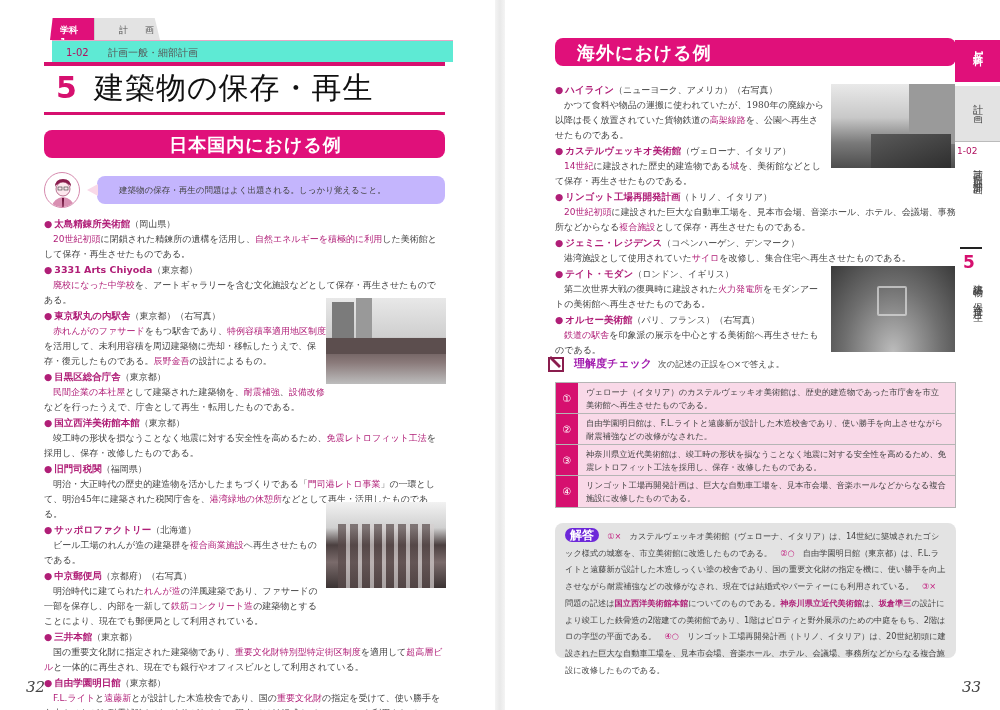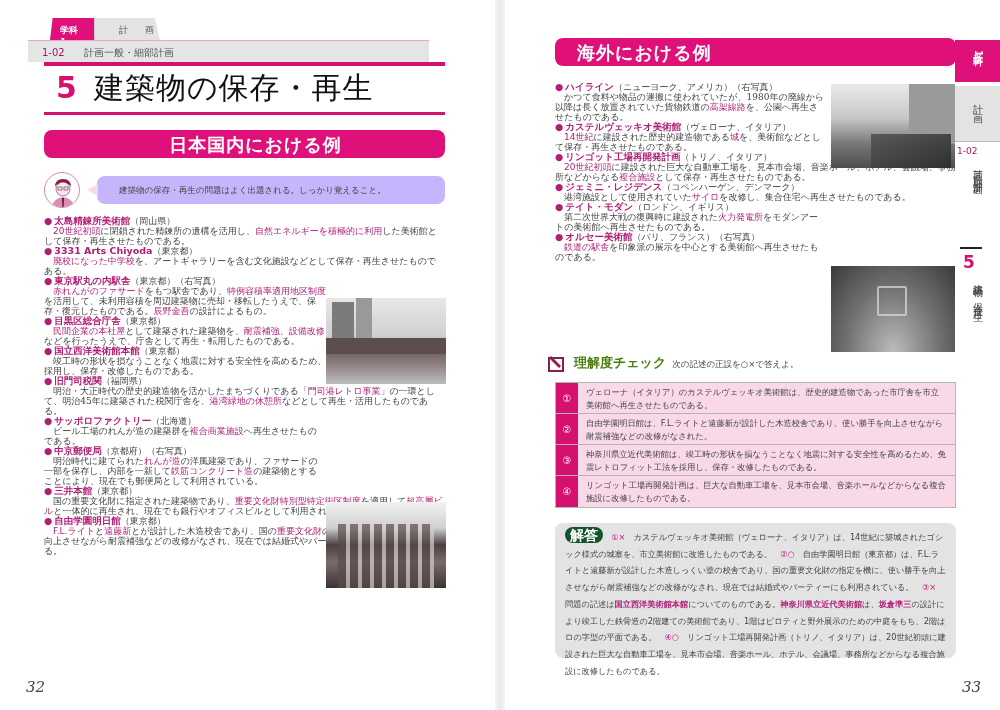--- a/index.html
+++ b/index.html
@@ -9,54 +9,54 @@
   .left { left: 0; width: 495px; }
   .right { left: 505px; width: 495px; }
   .gutter { position: absolute; left: 495px; top: 0; width: 10px; height: 710px; background: linear-gradient(to right, #f4f4f4, #e9e9e9, #f4f4f4); }
   .hl { color: #b01e77; font-family: "DejaVu Sans", sans-serif; }
   .hlb { color: #b01e77; font-family: "DejaVu Sans", sans-serif; font-weight: bold; }
 
   
   .tabs { position: absolute; left: 50px; top: 18px; height: 22px; display: flex; }
   .tab-pink { background: #e0107a; color: #fff; font-size: 9px; font-family: "DejaVu Sans", sans-serif; font-weight: bold; padding: 6px 8px 0 10px; width: 44px; height: 22px; clip-path: polygon(6% 0, 100% 0, 100% 100%, 0 100%); }
   .tab-gray { background: #e3e3e3; color: #555; font-size: 9px; font-family: "DejaVu Sans", sans-serif; padding: 6px 0 0 24px; width: 66px; height: 22px; clip-path: polygon(0 0, 92% 0, 100% 100%, 0 100%); border-left: 1px solid #ccc; letter-spacing: 4px; }
-  .subbar { position: absolute; left: 28px; top: 40px; width: 401px; height: 22px; background: #e5e5e5; border-top: 1px solid #e9a6c6; font-family: "DejaVu Sans", sans-serif; font-size: 10px; color: #555; padding: 5px 0 4px 14px; }
+  .subbar { position: absolute; left: 52px; top: 40px; width: 401px; height: 22px; background: #5eead4; border-top: 1px solid #e9a6c6; font-family: "DejaVu Sans", sans-serif; font-size: 10px; color: #555; padding: 5px 0 4px 14px; }
   .subbar .code { color: #b0105f; margin-right: 16px; }
   .rule { position: absolute; height: 4px; background: #d6106f; left: 44px; width: 401px; }
   .title { position: absolute; left: 56px; top: 68px; font-family: "DejaVu Sans", sans-serif; font-size: 30px; color: #111; letter-spacing: 1px; }
   .title .num { color: #d6106f; font-weight: bold; margin-right: 16px; }
   .section-bar { position: absolute; background: #e0107a; color: #fff; font-family: "DejaVu Sans", sans-serif; font-weight: bold; font-size: 18px; border-radius: 8px; height: 28px; padding: 3px 0 0 22px; letter-spacing: 1px; }
 
   .avatar { position: absolute; left: 44px; top: 172px; width: 36px; height: 36px; border-radius: 50%; border: 1px solid #d68aae; background: #fff; overflow: hidden; }
   .bubble { position: absolute; left: 97px; top: 176px; width: 348px; height: 28px; background: #c4b5fd; border-radius: 8px; font-family: "DejaVu Sans", sans-serif; font-size: 8.5px; color: #444; padding: 9px 0 0 22px; }
   .bubble:before { content: ""; position: absolute; left: -10px; top: 8px; border-top: 6px solid transparent; border-bottom: 6px solid transparent; border-right: 11px solid #f9d9e8; }
 
-  .entries { position: absolute; font-size: 9px; line-height: 10px; color: #444; }
+  .entries { position: absolute; font-size: 9px; line-height: 15px; color: #444; }
   .entry-head { font-family: "DejaVu Sans", sans-serif; font-size: 9.5px; }
   .entry-head .bullet { color: #b01e77; margin-right: 2px; }
   .entry-head .name { color: #b01e77; font-weight: bold; }
   .entry-head .loc { color: #444; font-family: "DejaVu Serif", serif; font-size: 9px; }
   .entry-body { text-indent: 1em; }
   .photo { position: absolute; background: #888; overflow: hidden; }
   .pagenum { position: absolute; font-style: italic; font-size: 15px; color: #444; top: 678px; }
 
   
   .sidetab { position: absolute; left: 955px; width: 45px; font-family: "DejaVu Sans", sans-serif; }
   .vt { writing-mode: vertical-rl; font-size: 10px; color: #444; letter-spacing: 2px; }
 
   .check-head { position: absolute; left: 548px; top: 352px; font-family: "DejaVu Sans", sans-serif; }
-  .check-title { color: #4d7c0f; font-weight: bold; font-size: 13px; }
+  .check-title { color: #a21caf; font-weight: bold; font-size: 11px; }
   .check-sub { color: #444; font-size: 8.5px; margin-left: 6px; }
   .qtable { position: absolute; left: 555px; top: 382px; width: 401px; border: 1px solid #b5b5b5; }
   .qrow { display: flex; border-bottom: 1px solid #b5b5b5; height: 31px; }
   .qrow:last-child { border-bottom: none; }
   .qnum { width: 22px; background: #d6106f; color: #fff; font-family: "DejaVu Sans", sans-serif; font-size: 10px; display: flex; align-items: center; justify-content: center; }
   .qtext { flex: 1; background: #f9d9e8; font-family: "DejaVu Sans", sans-serif; font-size: 8.3px; color: #444; padding: 3px 8px; line-height: 12.5px; }
   .answer { position: absolute; left: 555px; top: 523px; width: 401px; height: 135px; background: #e3e3e3; border-radius: 8px; padding: 4px 10px; font-family: "DejaVu Sans", sans-serif; font-size: 8.2px; line-height: 16.7px; color: #444; }
-  .ans-badge { background: #14532d; color: #fff; border-radius: 8px; padding: 0 5px; font-weight: bold; font-size: 14px; }
+  .ans-badge { background: #6d28d9; color: #fff; border-radius: 8px; padding: 0 5px; font-weight: bold; font-size: 12px; }
   .mk { color: #c0157a; }
 </style>
 </head>
 <body>
 
 <div class="page left">
   <div class="tabs">
     <div class="tab-pink">学科 1</div>
     <div class="tab-gray">計　画</div>
   </div>

